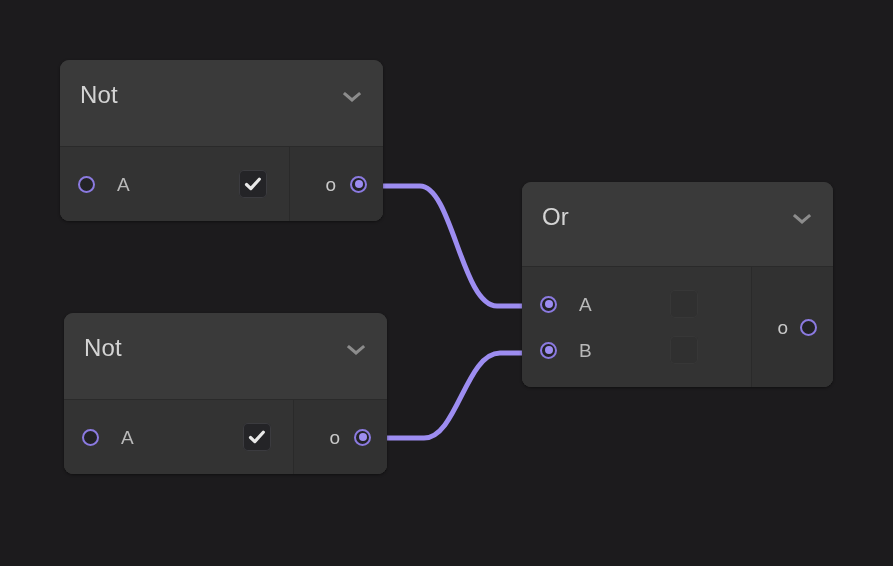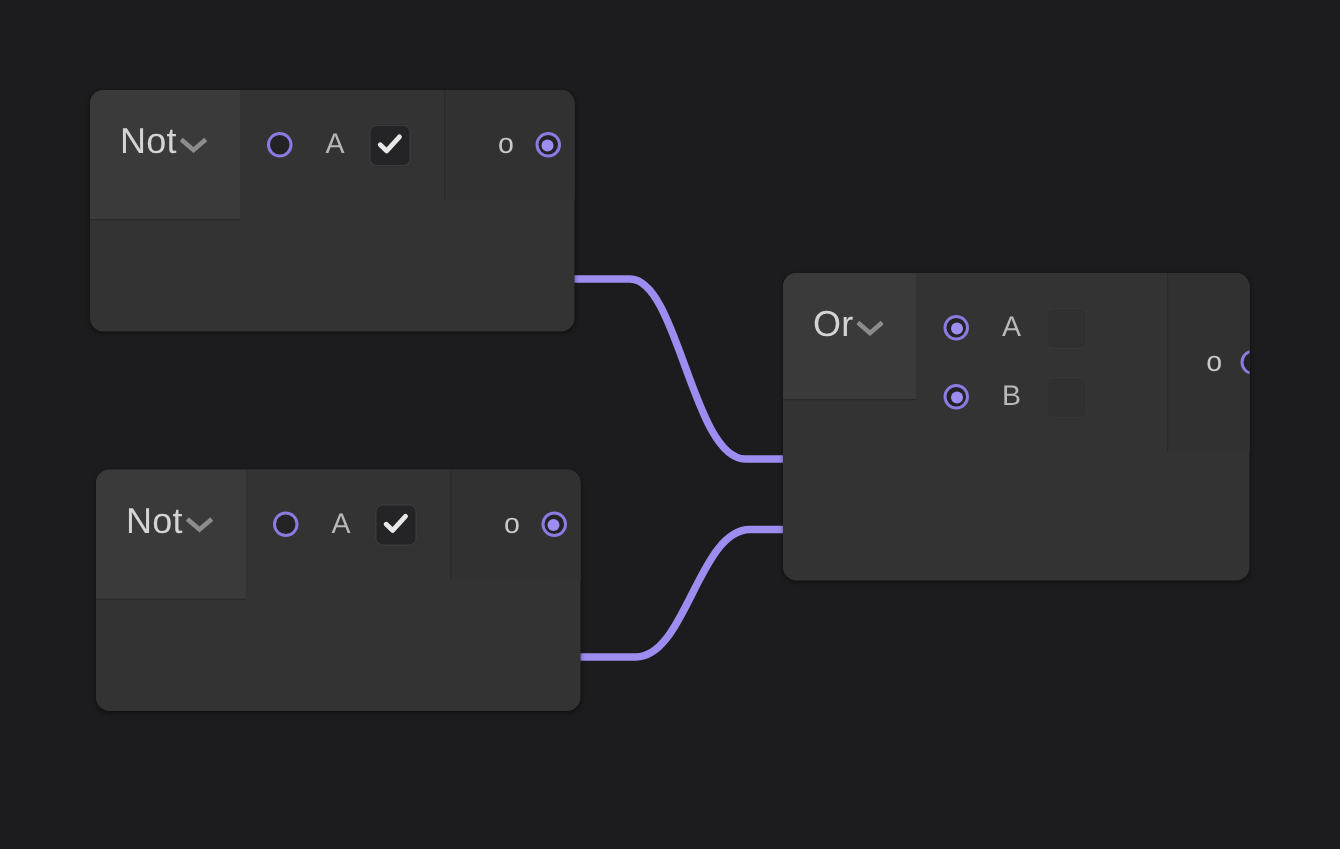--- a/index.html
+++ b/index.html
@@ -28,20 +28,21 @@
 
   
   .node {
     position: absolute;
     z-index: 2;
     border-radius: 9px;
     background: #333333;
     box-shadow: 0 1px 3px rgba(0,0,0,0.45);
     overflow: hidden;
     display: flex;
+    flex-direction: column;
   }
   .node-header {
     background: #3a3a3a;
     display: flex;
     align-items: flex-start;
     justify-content: space-between;
     padding: 22px 20px 0 20px;
     box-sizing: border-box;
     border-bottom: 1px solid #2a2a2a;
   }

